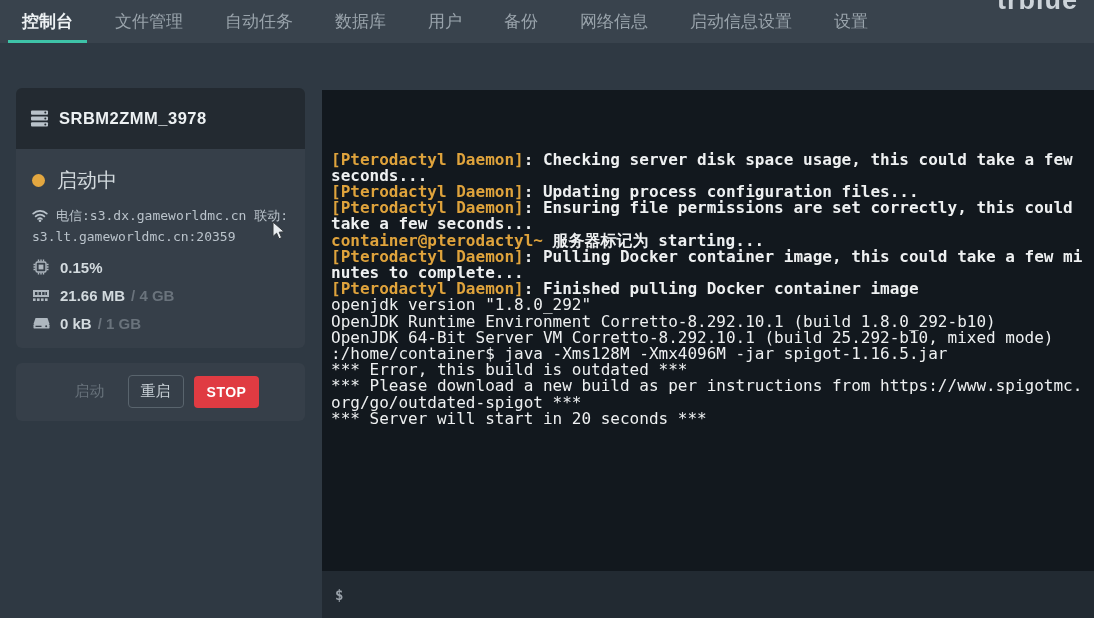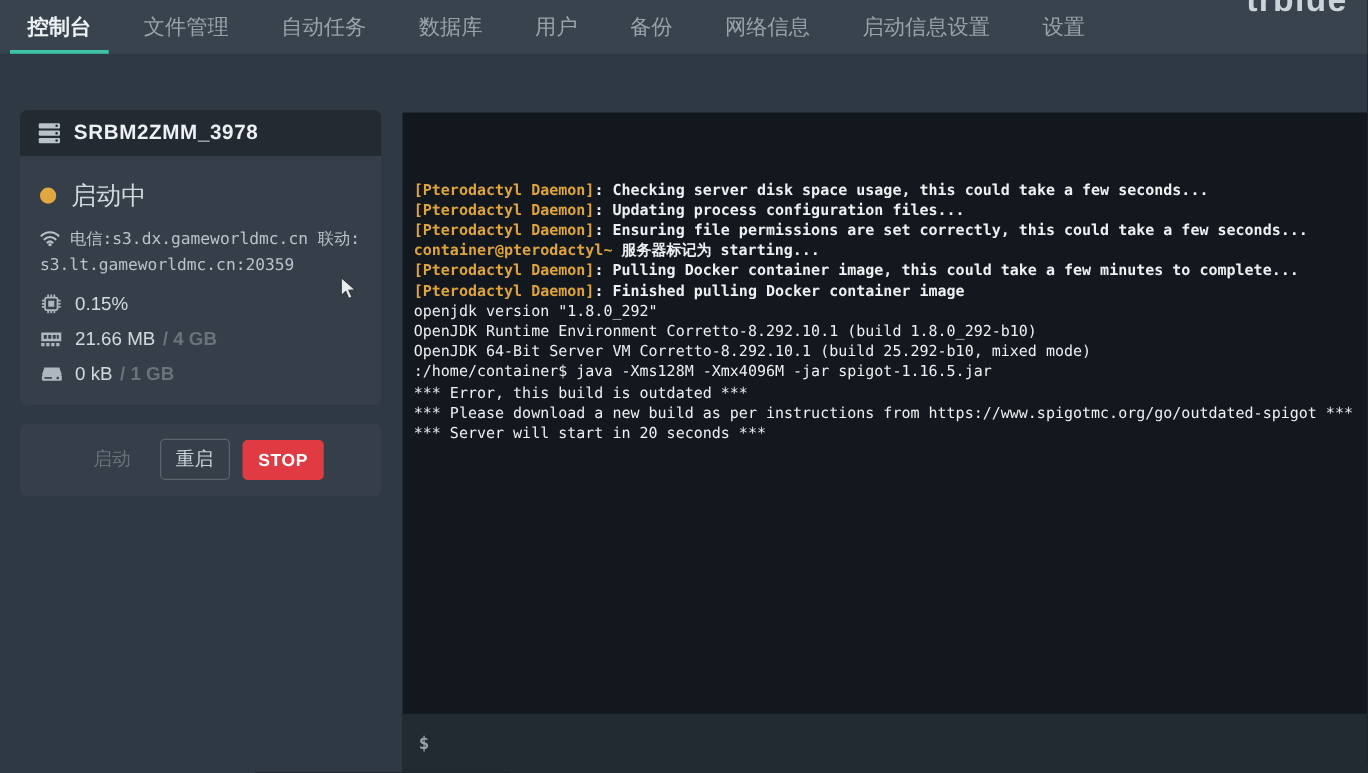--- a/index.html
+++ b/index.html
@@ -26,36 +26,36 @@
   .logo{
     position:absolute;top:-13px;right:16px;
     font-size:27px;font-weight:bold;color:#ccd3d9;letter-spacing:1px;
     line-height:1;z-index:6;
   }
   
   .left-panel{position:absolute;left:16px;top:88px;width:289px;}
   .server-card{border-radius:6px;overflow:hidden;margin-bottom:15px;}
   .server-card-header{
     background:#232a31;height:37px;display:flex;align-items:center;
-    padding:0 14px;gap:10px;
+    padding:12px 14px;gap:10px;
   }
   .server-name{font-size:16.5px;font-weight:bold;color:#edf1f3;letter-spacing:.5px;}
   .server-card-body{background:#363f49;padding:12px 14px 16px;}
   .status-row{display:flex;align-items:center;gap:12px;margin:6px 2px 12px;}
   .status-dot{width:13px;height:13px;border-radius:50%;background:#e3a740;flex:none;}
   .status-label{font-size:20px;color:#d3dade;}
   .address-row{
     font-family:"DejaVu Sans Mono","Liberation Mono",monospace;
     font-size:13px;color:#bac3cb;line-height:1.6;margin:0 2px 0;
     word-break:break-all;
   }
   .addr-icon{display:inline-block;vertical-align:-2px;margin-right:8px;}
   .stat-row{display:flex;align-items:center;gap:10px;margin-top:11px;padding:0 2px;}
   .stat-icon{flex:none;width:18px;display:flex;justify-content:center;}
-  .stat-value{font-size:15px;font-weight:normal;color:#d3dade;}
+  .stat-value{font-size:15px;font-weight:bold;color:#d3dade;}
   .stat-limit{font-size:15px;font-weight:bold;color:#6a737c;margin-left:4px;}
   .power-card{
     background:#363f49;border-radius:6px;height:58px;
     display:flex;align-items:center;justify-content:center;gap:10px;
   }
   .btn{font-family:inherit;border:none;cursor:pointer;border-radius:4px;}
   .btn-start{background:transparent;color:#68727b;font-size:15px;padding:7px 13px;}
   .btn-restart{
     background:transparent;color:#cbd3d9;font-size:15px;padding:6px 12px;
     border:1px solid #59646d;
@@ -63,23 +63,23 @@
   .btn-stop{
     background:#e03b42;color:#ffffff;font-size:14px;font-weight:bold;
     padding:8px 13px;letter-spacing:.5px;
   }
   
   .console{
     position:absolute;left:322px;top:90px;right:0;bottom:0;
     background:#12181e;display:flex;flex-direction:column;
   }
   .console-output{
-    flex:1;padding:5px 9px;overflow:hidden;
+    flex:1;padding:13px 9px;overflow:hidden;
     font-family:"DejaVu Sans Mono","Liberation Mono",monospace;
-    font-size:12px;line-height:16.2px;color:#eef0f1;
+    font-size:16px;line-height:16.2px;color:#eef0f1;
     white-space:pre-wrap;word-break:break-all;
   }
   .console-line.bold{font-weight:bold;}
   .console-line .prefix{color:#dfa33c;}
   .console-cmdbar{
     flex:none;height:47px;background:#222a32;
     display:flex;align-items:center;padding:0 13px;gap:15px;
   }
   .cmd-prompt{
     font-family:"DejaVu Sans Mono","Liberation Mono",monospace;

